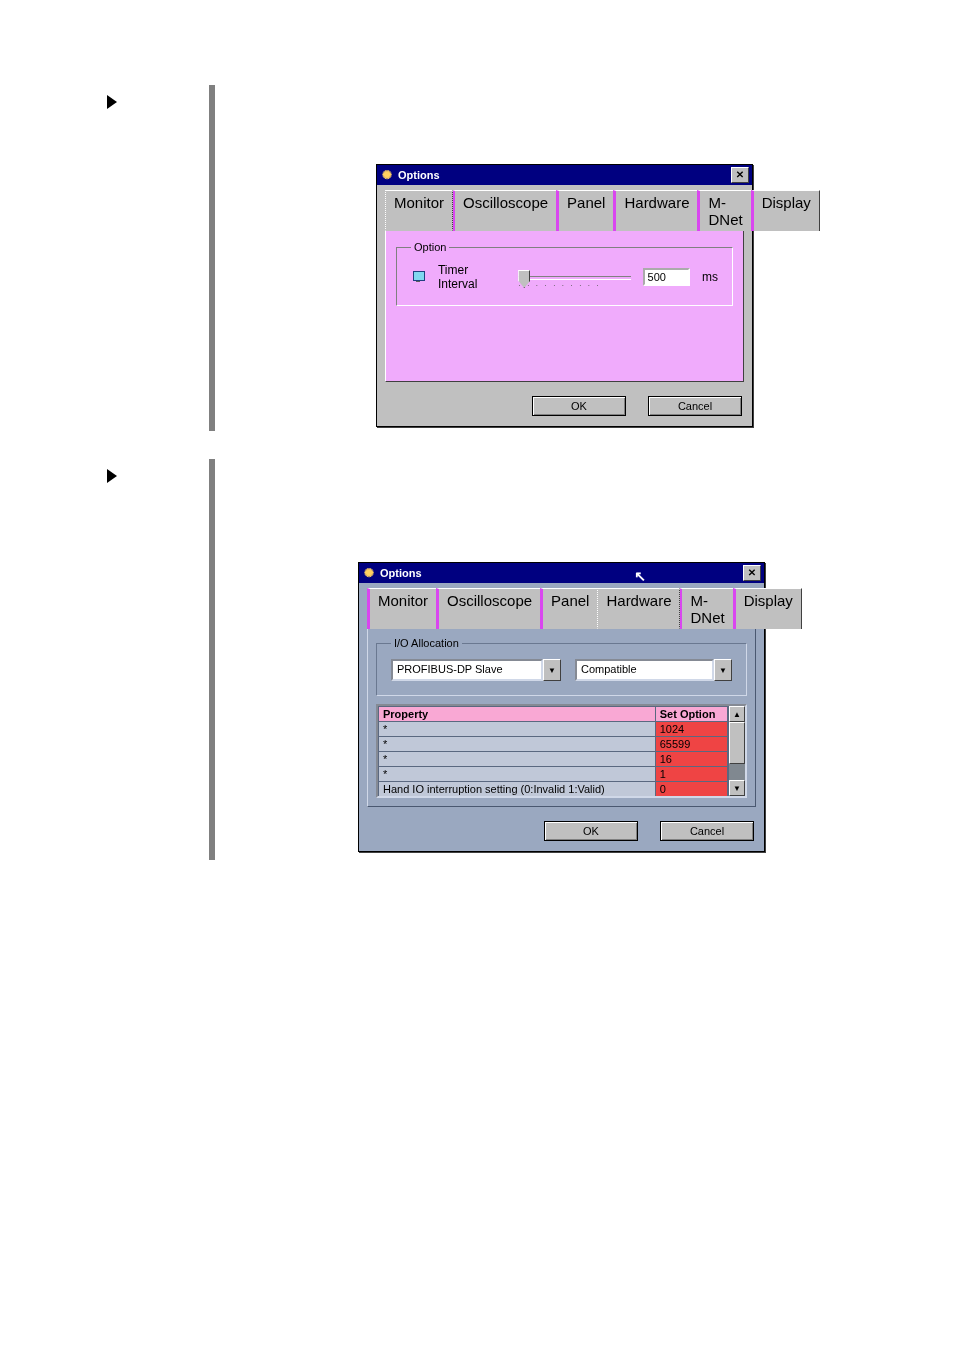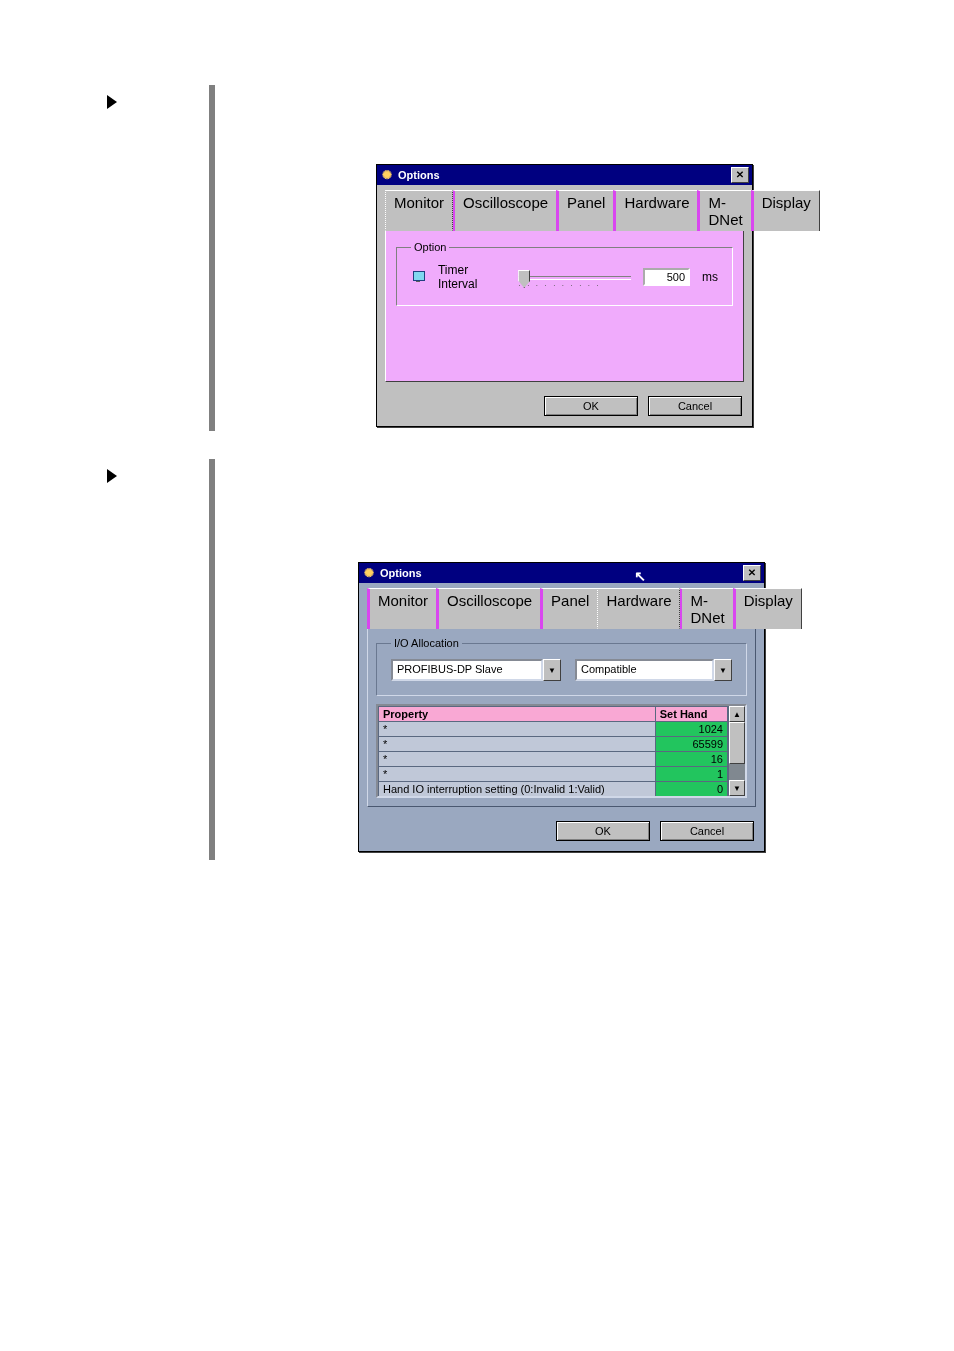--- a/index.html
+++ b/index.html
@@ -20,33 +20,33 @@
   fieldset.group legend{font-size:11px;padding:0 3px}
   .optrow{display:flex;align-items:center;gap:12px}
   .monicon{width:16px;height:14px;position:relative;overflow:visible}
   .monicon .crt{position:absolute;left:2px;top:1px;width:10px;height:8px;border:1px solid #204080;background:#80d8f0}
   .monicon .base{position:absolute;left:3px;top:10px;width:8px;height:1px;background:#204080}
   .monicon .stand{position:absolute;left:5px;top:11px;width:4px;height:1px;background:#606060}
   .slider{width:120px;height:18px;position:relative}
   .track{position:absolute;left:0;right:0;top:8px;height:2px;border-top:1px solid #808080;border-bottom:1px solid #fff}
   .ticks{position:absolute;left:0;right:0;top:13px;font-size:8px;color:#606060;letter-spacing:6px}
   .thumb{position:absolute;left:0;top:2px;width:10px;height:16px;background:#c0c0c0;border:1px solid #404040;border-top-color:#fff;border-left-color:#fff;clip-path:polygon(0 0,100% 0,100% 60%,50% 100%,0 60%)}
-  .textin{border:2px inset #fff;background:#fff;font-size:11px;padding:1px 3px;text-align:right;width:40px}
-  .btnrow{display:flex;justify-content:flex-end;gap:10px;padding:6px 10px 10px 0}
+  .textin{border:2px inset #fff;background:#fff;font-size:11px;padding:1px 3px;width:40px}
+  .btnrow{display:flex;justify-content:flex-end;gap:22px;padding:6px 10px 10px 0}
   .btn{min-width:64px;text-align:center;font-size:11px;padding:3px 14px;background:#c0c0c0;border:1px solid #000;box-shadow:inset 1px 1px 0 #fff,inset -1px -1px 0 #808080}
   .blue fieldset.group{border-color:#6a7890;border-right-color:#d0d8e8;border-bottom-color:#d0d8e8}
   .blue .blueframe{background:#9aa8c0;padding:8px;margin:0 8px 8px 8px;border-top:1px solid #d0d8e8;border-left:1px solid #d0d8e8;border-right:1px solid #4a5870;border-bottom:1px solid #4a5870}
   .blue .combo{display:inline-flex;align-items:stretch}
   .blue .combo .cfield{border:2px inset #d0d8e8;background:#fff;font-size:11px;padding:2px 4px;min-height:14px}
   .blue .combo .cdrop{width:16px;background:#c0c0c0;border:1px solid #404040;border-top-color:#fff;border-left-color:#fff;display:flex;align-items:center;justify-content:center;font-size:8px}
   .gridwrap{position:relative;display:flex;border:2px inset #d0d8e8;background:#9aa8c0;margin-top:8px}
   .gridtable{border-collapse:collapse;font-size:11px;flex:1}
   .gridtable th,.gridtable td{border:1px solid #5a6880;padding:1px 4px;text-align:left;background:#c0c8d8}
   .gridtable th{background:#f9a8d4}
-  .gridtable td.val{text-align:right;background:#22c55e}
+  .gridtable td.val{background:#ef4444}
   .vscroll{width:16px;background:#808890;border-left:1px solid #5a6880;display:flex;flex-direction:column;justify-content:space-between}
   .vscroll .sarrow,.vscroll .sdrag{background:#c0c0c0;border:1px solid #404040;border-top-color:#fff;border-left-color:#fff;display:flex;align-items:center;justify-content:center;height:14px;font-size:8px}
   .vscroll .sdrag{flex:0 0 40px}
   .lastrow td{border-bottom:none}
   .cursoricon{position:absolute;right:118px;top:5px;font-size:14px;color:#fff}
 </style>
 </head>
 <body>
 <div class="page">
 
@@ -128,21 +128,21 @@
           <span class="cdrop">▼</span>
         </span>
       </div>
     </fieldset>
 
     <div class="gridwrap">
       <table class="gridtable">
         <tbody>
               <tr>
           <th style="width:240px">Property</th>
-          <th style="width:56px">Set Hand</th>
+          <th style="width:56px">Set Option</th>
         </tr>
         <tr>
                 <td>*</td>
                 <td class="val">1024</td>
               </tr>
         <tr>
                 <td>*</td>
                 <td class="val">65599</td>
               </tr>
         <tr>

